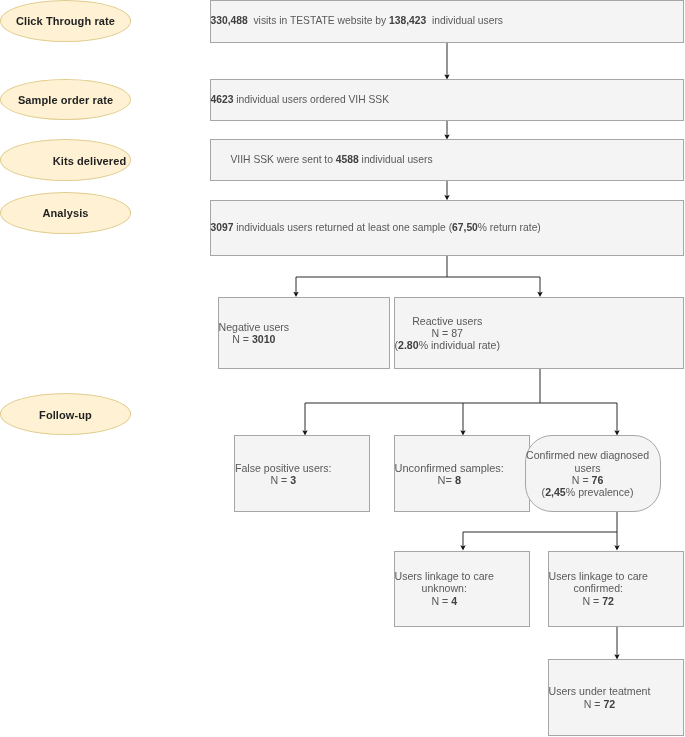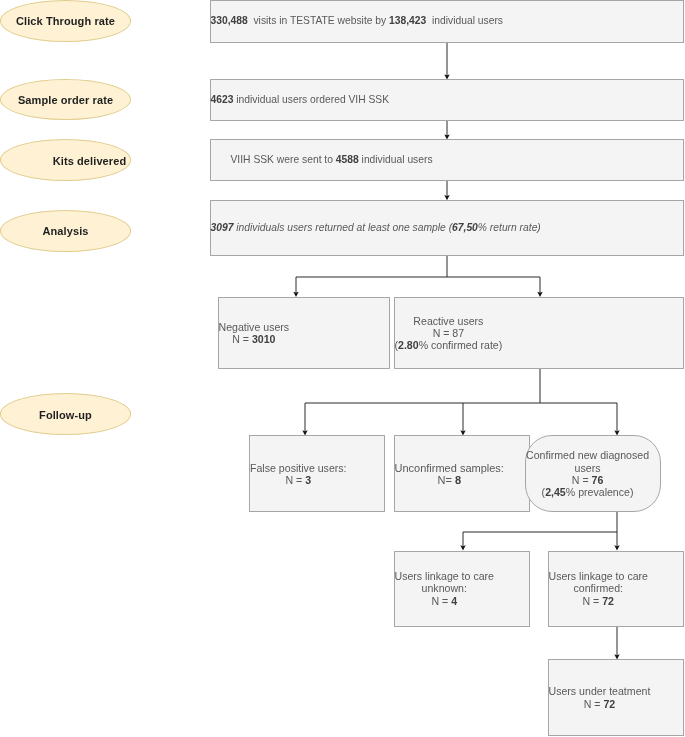--- a/index.html
+++ b/index.html
@@ -66,59 +66,59 @@
 
   <div class="node stage-pill" style="left:0px;top:0px;width:131px;height:41.5px;">
       <span style="position:relative;top:1px">Click Through rate</span>
     </div>
   <div class="node stage-pill" style="left:0px;top:78.8px;width:131px;height:41.5px;">
       <span style="position:relative;top:1px">Sample order rate</span>
     </div>
   <div class="node stage-pill" style="left:0px;top:139.3px;width:131px;height:41.5px;padding-left:48px;">
       <span style="position:relative;top:1px">Kits delivered</span>
     </div>
-  <div class="node stage-pill" style="left:0px;top:210px;width:131px;height:41.5px;">
+  <div class="node stage-pill" style="left:0px;top:192px;width:131px;height:41.5px;">
       <span style="position:relative;top:1px">Analysis</span>
     </div>
   <div class="node stage-pill" style="left:0px;top:393.3px;width:131px;height:41.5px;">
       <span style="position:relative;top:1px">Follow-up</span>
     </div>
 
   <div class="node flow-box" style="left:209.5px;top:0px;width:474px;height:43px;">
     <div class="txt"><b>330,488</b><span>  visits in TESTATE website by </span><b>138,423</b><span>  individual users</span></div>
   </div>
 
   <div class="node flow-box" style="left:209.5px;top:79.4px;width:474px;height:41.5px;">
     <div class="txt"><b>4623</b><span> individual users ordered VIH SSK</span></div>
   </div>
 
   <div class="node flow-box" style="left:209.5px;top:139.4px;width:474px;height:42px;padding-left:20px;">
     <div class="txt"><span>VIIH SSK were sent to </span><b>4588</b><span> individual users</span></div>
   </div>
 
-  <div class="node flow-box" style="left:209.5px;top:200.3px;width:474px;height:55.4px;font-style:italic;">
+  <div class="node flow-box" style="left:209.5px;top:200.3px;width:474px;height:55.4px;">
     <div class="txt"><b>3097</b><span> individuals users returned at least one sample (</span><b>67,50</b><span>% return rate)</span></div>
   </div>
 
   <div class="node flow-box" style="left:209.5px;top:296.9px;width:172px;height:72.5px;margin-left:8px;">
     <div>
       <div>Negative users</div>
       <div><span>N = </span><b>3010</b></div>
     </div>
   </div>
 
   <div class="node flow-box" style="left:393.5px;top:296.9px;width:290px;height:72.5px;">
     <div>
       <div>Reactive users</div>
       <div>N = 87</div>
-      <div><span>(</span><b>2.80</b><span>% confirmed rate)</span></div>
+      <div><span>(</span><b>2.80</b><span>% individual rate)</span></div>
     </div>
   </div>
 
-  <div class="node flow-box" style="left:249px;top:435.4px;width:136px;height:76.8px;">
+  <div class="node flow-box" style="left:234px;top:435.4px;width:136px;height:76.8px;">
     <div>
       <div>False positive users:</div>
       <div><span>N = </span><b>3</b></div>
     </div>
   </div>
 
   <div class="node flow-box" style="left:393.5px;top:435.4px;width:136px;height:76.8px;font-size:11px;">
     <div>
       <div>Unconfirmed samples:</div>
       <div><span>N= </span><b>8</b></div>

